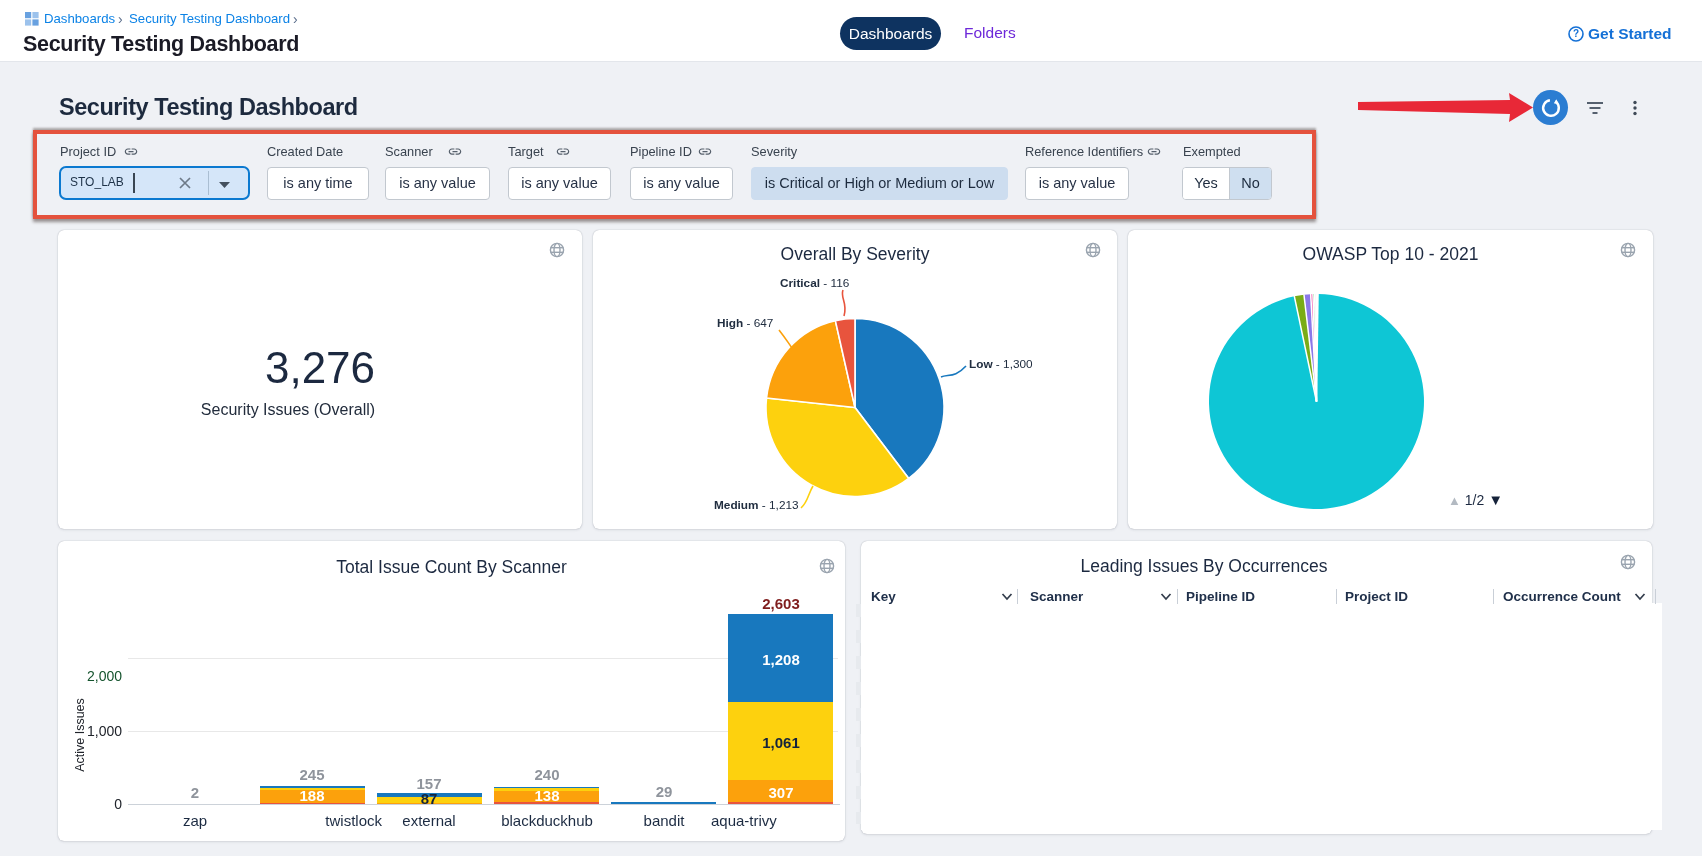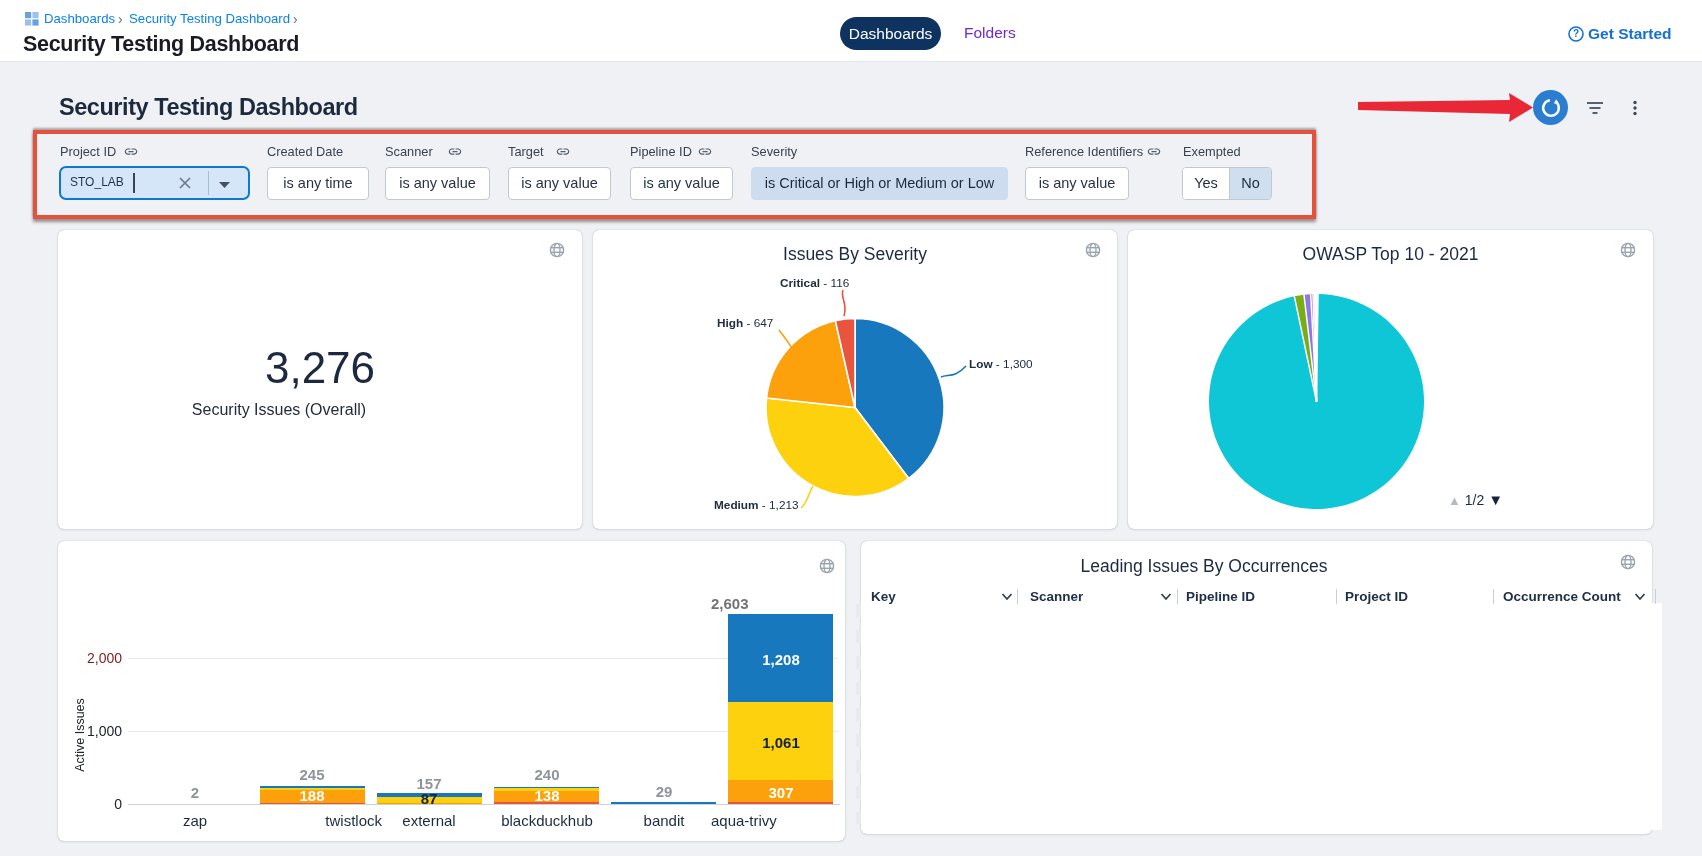--- a/index.html
+++ b/index.html
@@ -119,23 +119,23 @@
       <path fill="#555f6b" d="M3.9 12c0-1.71 1.39-3.1 3.1-3.1h4V7H7c-2.76 0-5 2.24-5 5s2.24 5 5 5h4v-1.9H7c-1.71 0-3.1-1.39-3.1-3.1zM8 13h8v-2H8v2zm9-6h-4v1.9h4c1.71 0 3.1 1.39 3.1 3.1s-1.39 3.1-3.1 3.1h-4V17h4c2.76 0 5-2.24 5-5s-2.24-5-5-5z"></path>
     </svg>
 
   <div class="card" style="left:58px;top:230px;width:524px;height:299px"></div>
   <div class="card" style="left:593px;top:230px;width:524px;height:299px"></div>
   <div class="card" style="left:1128px;top:230px;width:525px;height:299px"></div>
   <div class="card" style="left:58px;top:541px;width:787px;height:300px"></div>
   <div class="card" style="left:861px;top:541px;width:791px;height:293px"></div>
 
   <div class="abs" style="left:58px;top:343px;width:524px;text-align:center;font-size:44px;color:#1c2940">3,276</div>
-  <div class="abs" style="left:49px;top:401px;width:460px;text-align:center;font-size:16px;color:#222c3c">Security Issues (Overall)</div>
-
-  <div class="ctitle" style="left:593px;top:244px;width:524px">Issues By Severity</div>
+  <div class="abs" style="left:58px;top:401px;width:460px;text-align:center;font-size:16px;color:#222c3c">Security Issues (Overall)</div>
+
+  <div class="ctitle" style="left:593px;top:244px;width:524px">Overall By Severity</div>
   <svg class="abs" style="left:0;top:0" width="1702" height="856" viewBox="0 0 1702 856" pointer-events="none">
     <path d="M855.0,407.5 L855.00,318.50 A89,89 0 0 1 908.74,478.45 Z" fill="#1878BE" stroke="#fff" stroke-width="1.6" stroke-linejoin="round"></path>
 <path d="M855.0,407.5 L908.74,478.45 A89,89 0 0 1 766.51,397.95 Z" fill="#FDD10E" stroke="#fff" stroke-width="1.6" stroke-linejoin="round"></path>
 <path d="M855.0,407.5 L766.51,397.95 A89,89 0 0 1 835.36,320.69 Z" fill="#FCA10C" stroke="#fff" stroke-width="1.6" stroke-linejoin="round"></path>
 <path d="M855.0,407.5 L835.36,320.69 A89,89 0 0 1 855.00,318.50 Z" fill="#E8543D" stroke="#fff" stroke-width="1.6" stroke-linejoin="round"></path>
     <path d="M1316.5,401.5 L1318.00,294.01 A107.5,107.5 0 1 1 1294.33,296.31 Z" fill="#0EC6D5"></path>
 <path d="M1316.5,401.5 L1294.33,296.31 A107.5,107.5 0 0 1 1303.96,294.73 Z" fill="#7AAC16"></path>
 <path d="M1316.5,401.5 L1303.96,294.73 A107.5,107.5 0 0 1 1310.69,294.16 Z" fill="#8B79E8"></path>
 <path d="M1316.5,401.5 L1310.69,294.16 A107.5,107.5 0 0 1 1312.94,294.06 Z" fill="#F03F9F"></path>
 <path d="M1316.5,401.5 L1312.94,294.06 A107.5,107.5 0 0 1 1314.62,294.02 Z" fill="#37BE51"></path>
@@ -155,24 +155,25 @@
   <div class="abs" style="left:780px;top:276px;font-size:11.8px;color:#212e40"><b>Critical</b> - 116</div>
   <div class="abs" style="left:717px;top:316px;font-size:11.8px;color:#212e40"><b>High</b> - 647</div>
   <div class="abs" style="left:969px;top:357px;font-size:11.8px;color:#212e40"><b>Low</b> - 1,300</div>
   <div class="abs" style="left:714px;top:498px;font-size:11.8px;color:#212e40"><b>Medium</b> - 1,213</div>
 
   <div class="ctitle" style="left:1128px;top:244px;width:525px">OWASP Top 10 - 2021</div>
   <div class="abs" style="left:1448px;top:491px;font-size:14px;color:#1c2940">
     <span style="color:#b3bac2;font-size:13px">▲</span> 1/2 <span style="color:#16233a;font-size:15px">▼</span>
   </div>
 
+  <div class="ctitle" style="left:58px;top:557px;width:787px">Total Issue Count By Scanner</div>
   <div class="abs" style="left:128px;top:658px;width:710px;height:1px;background:#e8e8e8"></div>
 <div class="abs" style="left:128px;top:731px;width:710px;height:1px;background:#e8e8e8"></div>
 <div class="abs" style="left:128px;top:804px;width:712px;height:1px;background:#ccd2d9"></div>
-<div class="abs" style="left:52px;top:650px;width:70px;text-align:right;font-size:14px;color:#7f1d1d">2,000</div>
+<div class="abs" style="left:52px;top:668px;width:70px;text-align:right;font-size:14px;color:#14532d">2,000</div>
 <div class="abs" style="left:52px;top:723px;width:70px;text-align:right;font-size:14px;color:#20242b">1,000</div>
 <div class="abs" style="left:52px;top:796px;width:70px;text-align:right;font-size:14px;color:#20242b">0</div>
 <div class="abs" style="left:10px;top:728px;width:140px;text-align:center;font-size:12.5px;color:#20242b;transform:rotate(-90deg);transform-origin:center">Active Issues</div>
 <div class="abs" style="left:125px;top:812px;width:140px;text-align:center;font-size:15px;color:#1c2b42">zap</div>
 <div class="abs" style="left:242px;top:812px;width:140px;text-align:right;font-size:15px;color:#1c2b42">twistlock</div>
 <div class="abs" style="left:359px;top:812px;width:140px;text-align:center;font-size:15px;color:#1c2b42">external</div>
 <div class="abs" style="left:477px;top:812px;width:140px;text-align:center;font-size:15px;color:#1c2b42">blackduckhub</div>
 <div class="abs" style="left:594px;top:812px;width:140px;text-align:center;font-size:15px;color:#1c2b42">bandit</div>
 <div class="abs" style="left:711px;top:812px;width:140px;text-align:left;font-size:15px;color:#1c2b42">aqua-trivy</div>
 <div class="abs" style="left:260px;top:803.3px;width:105px;height:0.7px;background:#E8543D"></div>
@@ -192,21 +193,21 @@
 <div class="abs" style="left:728px;top:702.4px;width:105px;height:77.3px;background:#FDD10E"></div>
 <div class="abs" style="left:728px;top:614.3px;width:105px;height:88.1px;background:#1878BE"></div>
 <div class="abs" style="left:125px;top:784px;width:140px;text-align:center;font-size:15px;font-weight:700;color:#8f949c">2</div>
 <div class="abs" style="left:242px;top:766px;width:140px;text-align:center;font-size:15px;font-weight:700;color:#8f949c">245</div>
 <div class="abs" style="left:242px;top:787px;width:140px;text-align:center;font-size:15px;font-weight:700;color:#fff">188</div>
 <div class="abs" style="left:359px;top:775px;width:140px;text-align:center;font-size:15px;font-weight:700;color:#8f949c">157</div>
 <div class="abs" style="left:359px;top:790px;width:140px;text-align:center;font-size:15px;font-weight:700;color:#14233c">87</div>
 <div class="abs" style="left:477px;top:766px;width:140px;text-align:center;font-size:15px;font-weight:700;color:#8f949c">240</div>
 <div class="abs" style="left:477px;top:787px;width:140px;text-align:center;font-size:15px;font-weight:700;color:#fff">138</div>
 <div class="abs" style="left:594px;top:783px;width:140px;text-align:center;font-size:15px;font-weight:700;color:#8f949c">29</div>
-<div class="abs" style="left:711px;top:595px;width:140px;text-align:left;font-size:15px;font-weight:700;color:#737373">2,603</div>
+<div class="abs" style="left:711px;top:595px;width:140px;text-align:center;font-size:15px;font-weight:700;color:#7f1d1d">2,603</div>
 <div class="abs" style="left:711px;top:651px;width:140px;text-align:center;font-size:15px;font-weight:700;color:#fff">1,208</div>
 <div class="abs" style="left:711px;top:734px;width:140px;text-align:center;font-size:15px;font-weight:700;color:#14233c">1,061</div>
 <div class="abs" style="left:711px;top:784px;width:140px;text-align:center;font-size:15px;font-weight:700;color:#fff">307</div>
 
   <div class="ctitle" style="left:861px;top:556px;width:686px">Leading Issues By Occurrences</div>
   <div class="abs" style="left:856px;top:604px;width:6px;height:220px;background:repeating-linear-gradient(180deg,#e7eaee 0 13px,rgba(0,0,0,0) 13px 26px)"></div>
 <div class="abs" style="left:861px;top:603px;width:801px;height:227px;background:#fff"></div>
 <div class="abs" style="left:871px;top:589px;font-size:13.5px;font-weight:700;color:#20304a">Key</div>
 <div class="abs" style="left:1030px;top:589px;font-size:13.5px;font-weight:700;color:#20304a">Scanner</div>
 <div class="abs" style="left:1186px;top:589px;font-size:13.5px;font-weight:700;color:#20304a">Pipeline ID</div>

